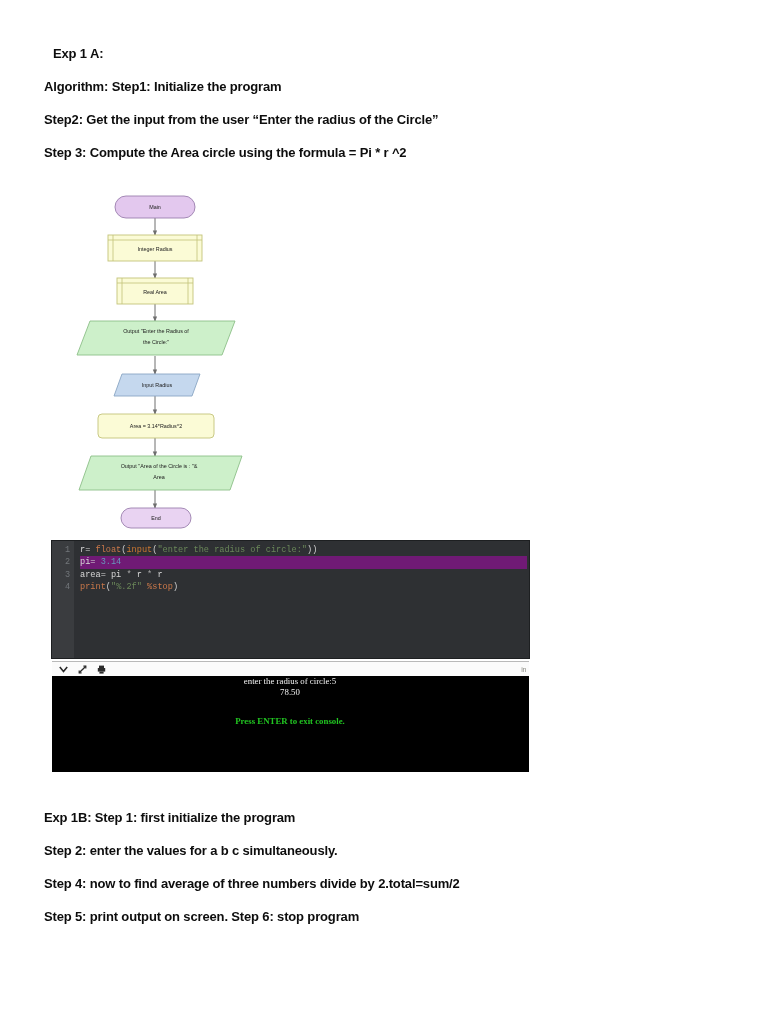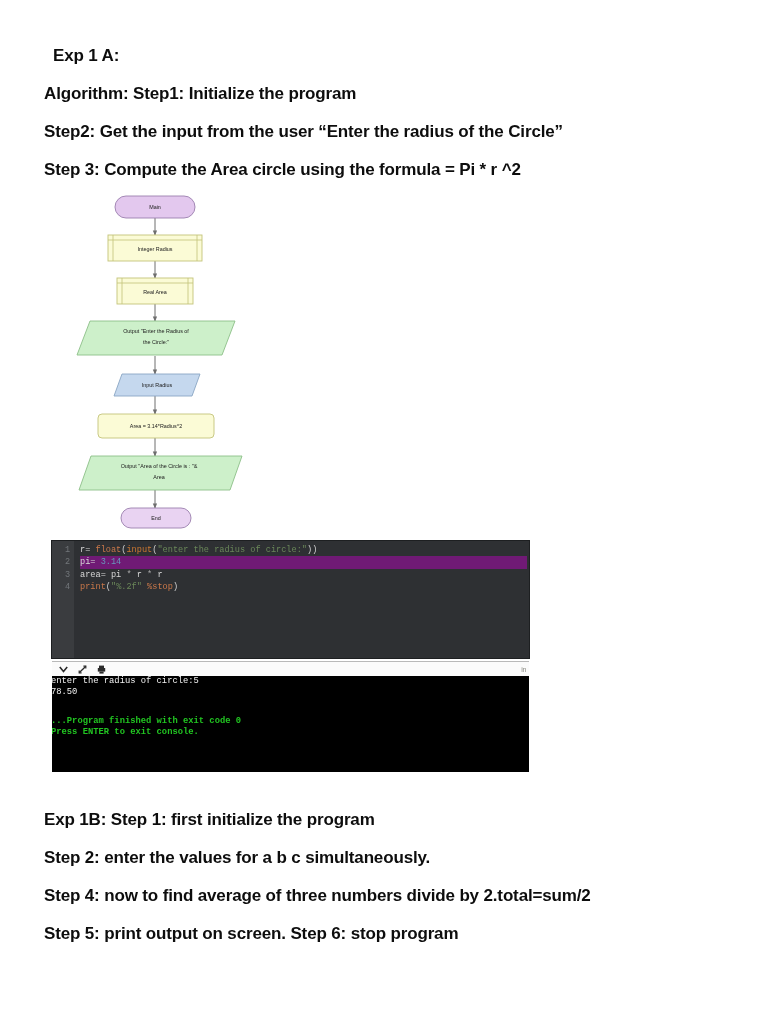--- a/index.html
+++ b/index.html
@@ -22,21 +22,21 @@
     background: #ffffff;
   }
 
   
   .prose {
     position: absolute;
     left: 44px;
     width: 690px;
   }
   .prose-line {
-    font-size: 17px;
+    font-size: 13px;
     font-weight: bold;
     letter-spacing: -0.15px;
     color: #0d0d0d;
     line-height: 1.2;
     white-space: pre;
   }
   #algo-block { top: 46px; }
   #algo-block .prose-line { margin-bottom: 17.5px; }
   #algo-block .prose-line:first-child { padding-left: 9px; }
   #algo-block .prose-line:nth-child(5) { padding-left: 3px; }
@@ -147,27 +147,28 @@
   #console-panel {
     position: absolute;
     left: 52px;
     top: 676px;
     width: 477px;
     height: 96px;
     background: #000000;
     overflow: hidden;
   }
   .console-line {
-    font-family: Liberation Mono, monospace;
+    font-family: Liberation Serif, serif;
     font-size: 8.8px;
     line-height: 11.4px;
     white-space: pre;
     color: #f2f2f2;
     padding-left: 1px;
     margin-left: -2px;
+    text-align: center;
   }
   .console-line.green { color: #21c521; font-weight: bold; }
   .console-spacer { height: 17px; }
 </style>
 </head>
 <body>
 
 <div class="page">
 
   <div class="prose" id="algo-block">
@@ -281,21 +282,20 @@
       </svg>
     </div>
     <div id="toolbar-spacer"></div>
     <div id="toolbar-right-label">in</div>
   </div>
 
   <div id="console-panel">
       <div class="console-line">enter the radius of circle:5</div>
       <div class="console-line">78.50</div>
       <div class="console-line console-spacer">&nbsp;</div>
-      <div class="console-line green">...Program finished with exit code 0</div>
       <div class="console-line green">Press ENTER to exit console.</div>
     </div>
 
   <div class="prose" id="expb-block">
     <div class="prose-line">Exp 1B: Step 1: first initialize the program</div>
     <div class="prose-line">Step 2: enter the values for a b c simultaneously.</div>
     <div class="prose-line">Step 4: now to find average of three numbers divide by 2.total=sum/2</div>
     <div class="prose-line">Step 5: print output on screen. Step 6: stop program</div>
   </div>
 

